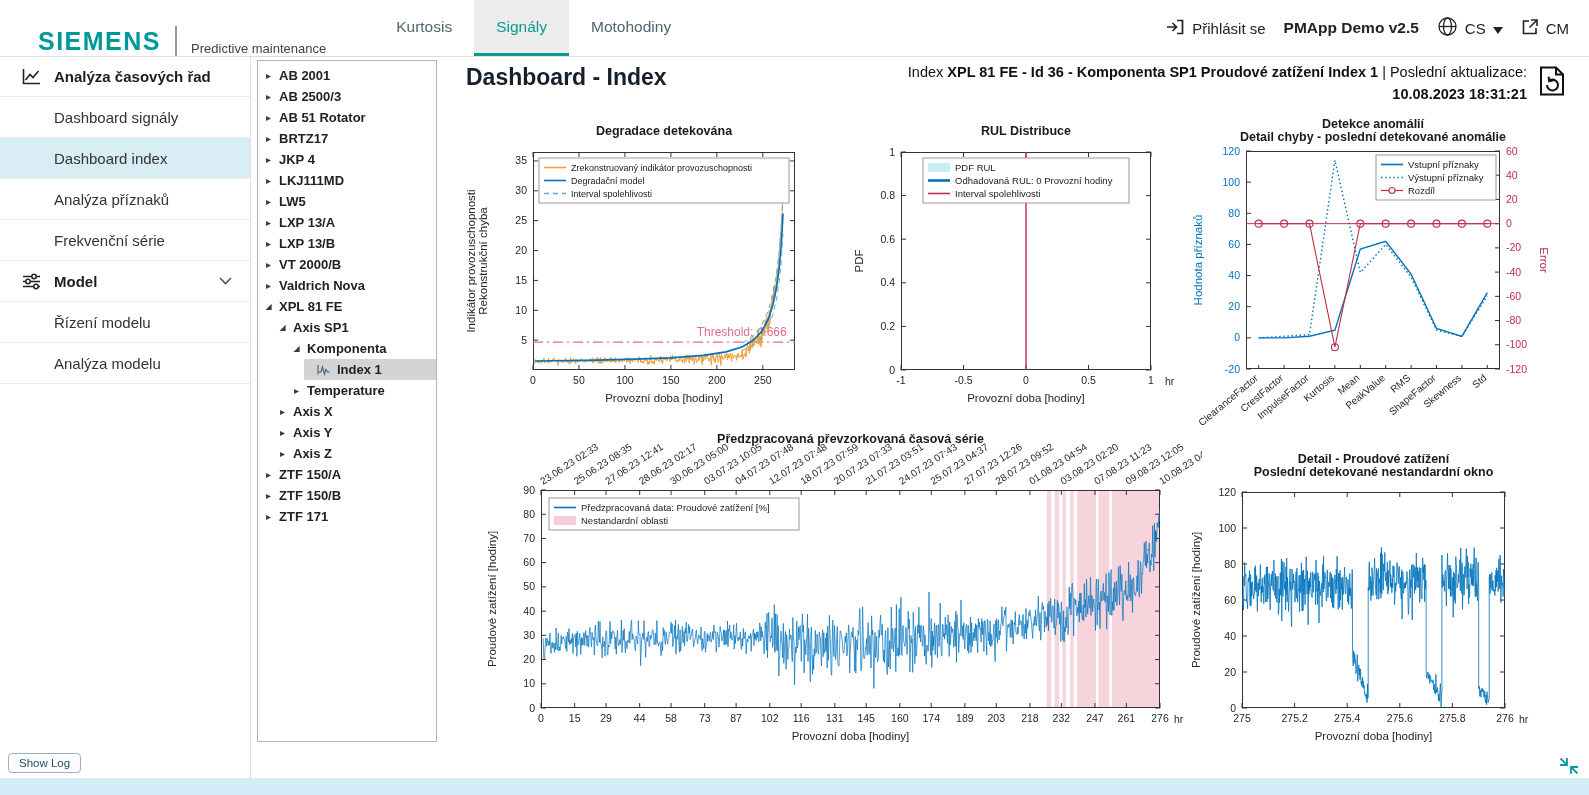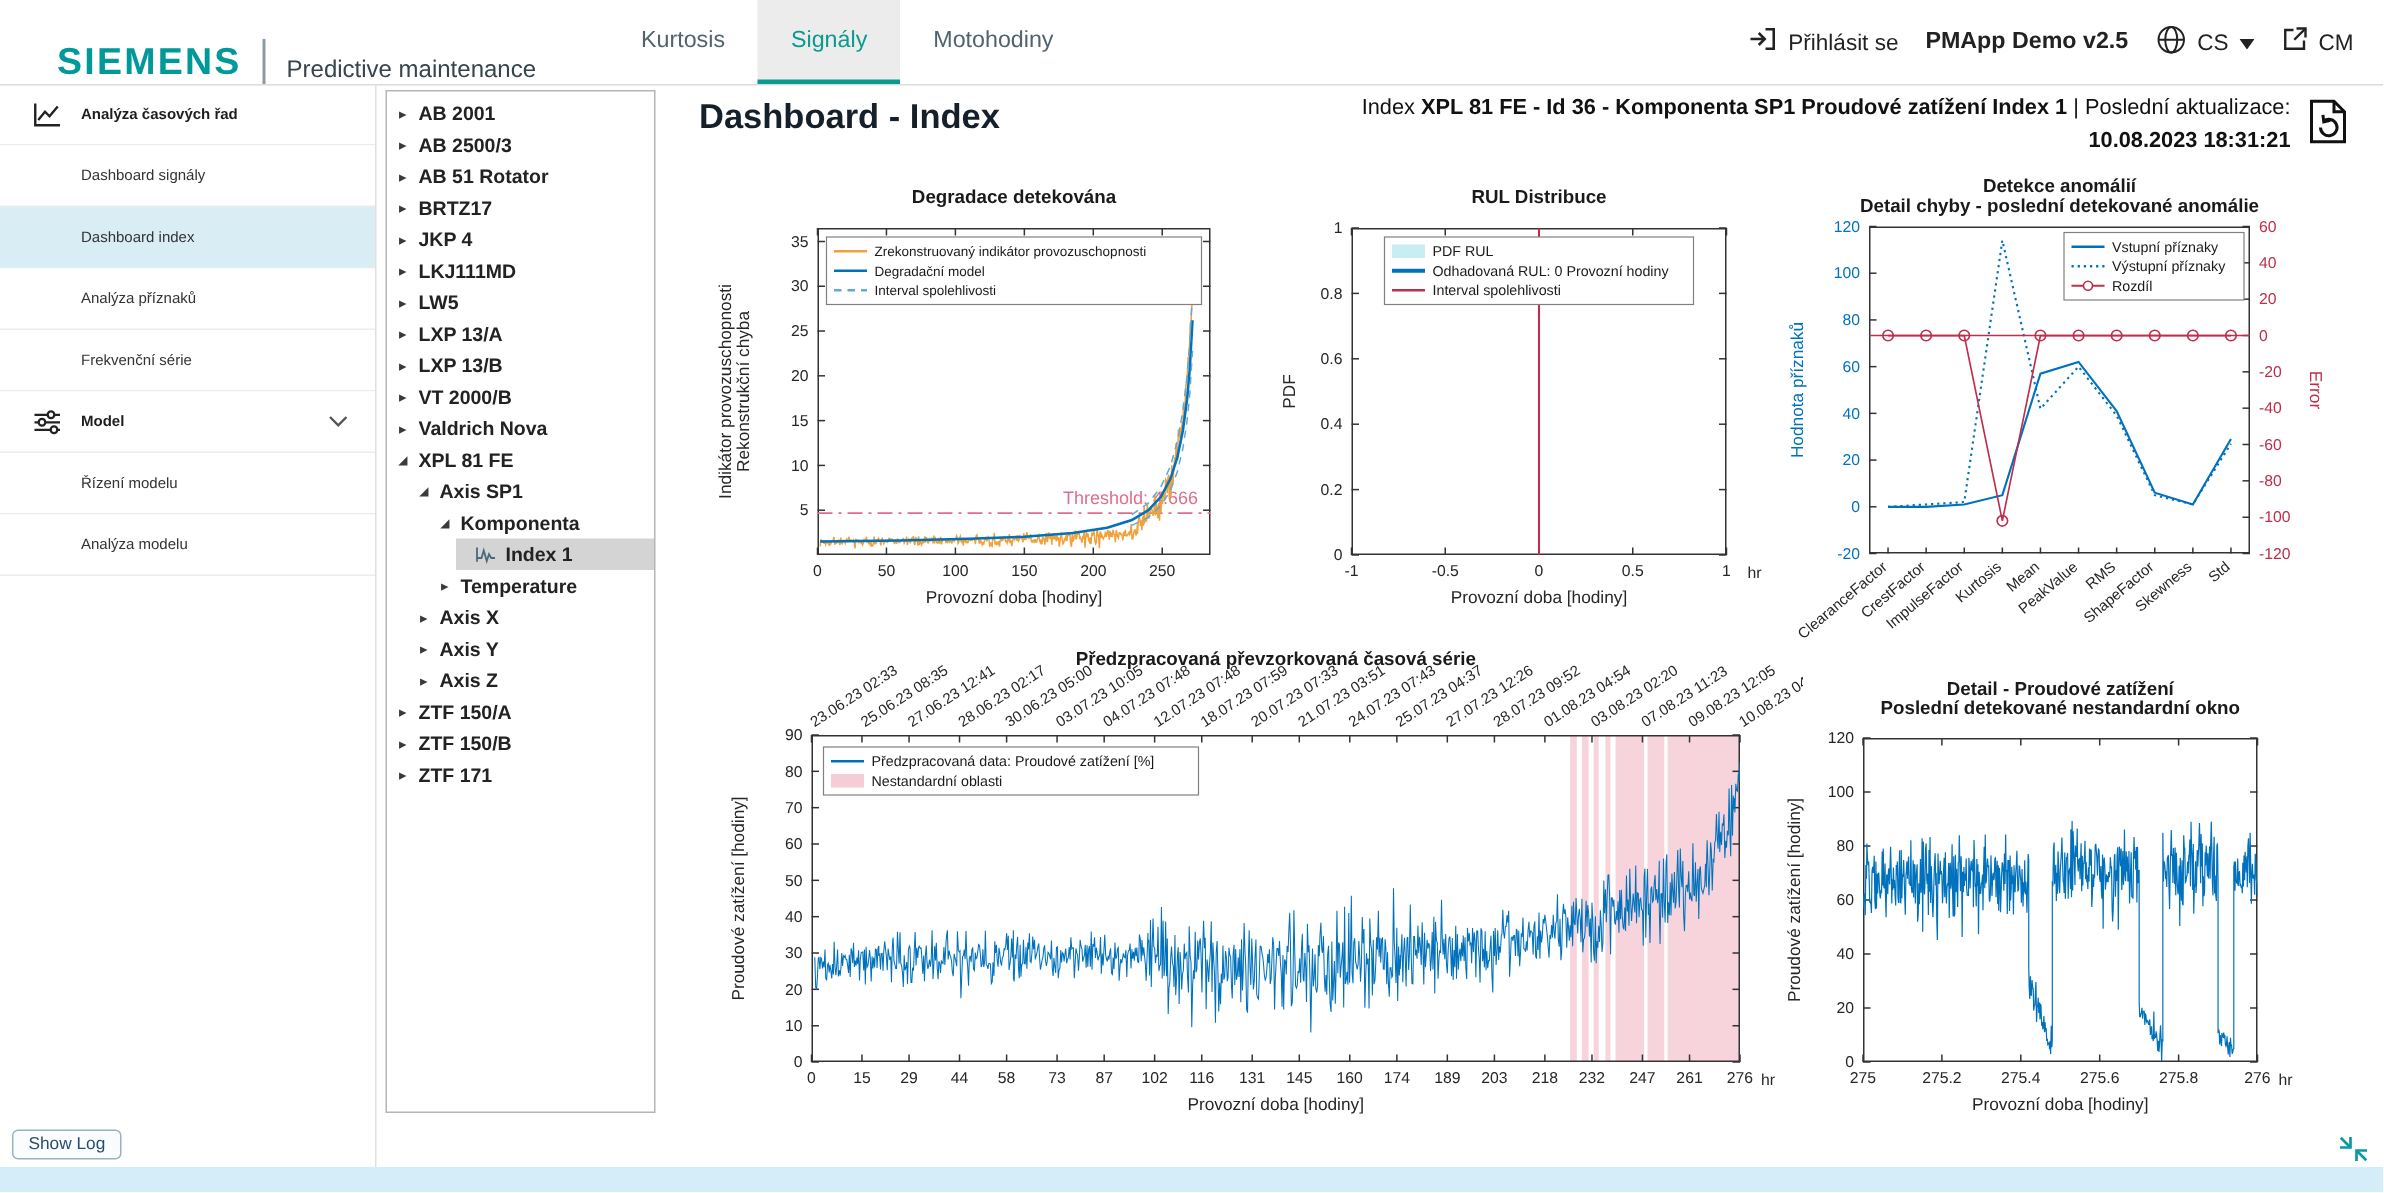--- a/index.html
+++ b/index.html
@@ -3,31 +3,31 @@
 <meta charset="utf-8">
 <style>
   html,body{margin:0;padding:0;background:#fff;font-family:"Liberation Sans",sans-serif;}
   #app{position:relative;width:1589px;height:795px;overflow:hidden;background:#fff;}
 
   
   header{position:absolute;top:0;left:0;right:0;height:56px;background:#fff;border-bottom:1px solid #dcdcdc;display:flex;align-items:stretch;z-index:10;}
   .brand{display:flex;align-items:flex-end;padding-left:38px;}
   #logo{color:#009999;font-weight:bold;font-size:25px;letter-spacing:1.5px;}
   .bsep{width:2px;height:30px;background:#8d9aa0;margin:0 14px;}
-  .apptitle{font-size:16px;color:#37444b;}
+  .apptitle{font-size:13px;color:#37444b;}
   nav{display:flex;margin-left:48px;}
   .nav-item{display:flex;align-items:center;padding:0 22px;font-size:15.5px;color:#51636d;cursor:pointer;border-bottom:3px solid transparent;}
   .nav-item.active{background:#ececec;color:#0a9a8f;border-bottom:3px solid #0a9a8f;}
   .hright{margin-left:auto;display:flex;align-items:center;gap:18px;padding-right:20px;font-size:15px;color:#222;}
   .login,.lang,.cm{display:flex;align-items:center;gap:7px;cursor:pointer;}
   .version{font-weight:bold;font-size:15.5px;}
 
   
   #sidebar{position:absolute;top:56px;left:0;width:250px;bottom:17px;background:#fff;border-right:1px solid #e0e0e0;}
-  .side-item{height:40px;display:flex;align-items:center;border-bottom:1px solid #ececec;font-size:10px;color:#333;cursor:pointer;background:#fff;}
+  .side-item{height:40px;display:flex;align-items:center;border-bottom:1px solid #ececec;font-size:15px;color:#333;cursor:pointer;background:#fff;}
   .side-item .ico{width:20px;margin-left:22px;display:flex;align-items:center;}
   .side-item.section .lbl{margin-left:12px;font-weight:bold;color:#1d1d1d;}
   .side-item.sub .lbl{margin-left:54px;}
   .side-item.selected{background:#d9edf5;}
   .side-item .chev{margin-left:auto;margin-right:18px;display:flex;}
 
   
   #tree{position:absolute;left:257px;top:60px;width:180px;height:682px;border:1px solid #b5b5b5;background:#fff;overflow:hidden;font-size:13px;padding-top:4px;box-sizing:border-box;z-index:2;}
   .tnode{display:flex;align-items:center;height:21px;white-space:nowrap;cursor:pointer;}
   .tnode .pad{flex:none;}
@@ -338,21 +338,21 @@
     <svg width="20" height="18" viewBox="0 0 20 18">
         <g stroke="#0a9aa5" stroke-width="1.8" fill="none">
           <path d="M8 1 V8 H1"></path>
           <path d="M8 8 L1.5 1.5"></path>
           <path d="M12 17 V10 H19"></path>
           <path d="M12 10 L18.5 16.5"></path>
         </g>
       </svg>
   </span>
 
-<div class="chart" style="left: 467px; top: 122px; width: 400px; height: 300px;">
+<div class="chart" style="left: 455px; top: 122px; width: 400px; height: 300px;">
       <svg width="400" height="300">
         <defs>
           <clipPath id="clip-degradation">
             <rect x="78" y="30" width="262" height="218"></rect>
           </clipPath>
         </defs>
         <text x="209" y="13" font-size="12.5" fill="#1a1a1a" text-anchor="middle" font-weight="bold">Degradace detekována</text>
         <rect x="78.5" y="30.5" width="261" height="217" fill="none" stroke="#333" stroke-width="1"></rect>
         <g>
           <line x1="78" y1="248" x2="78" y2="243" stroke="#333" stroke-width="1"></line>

